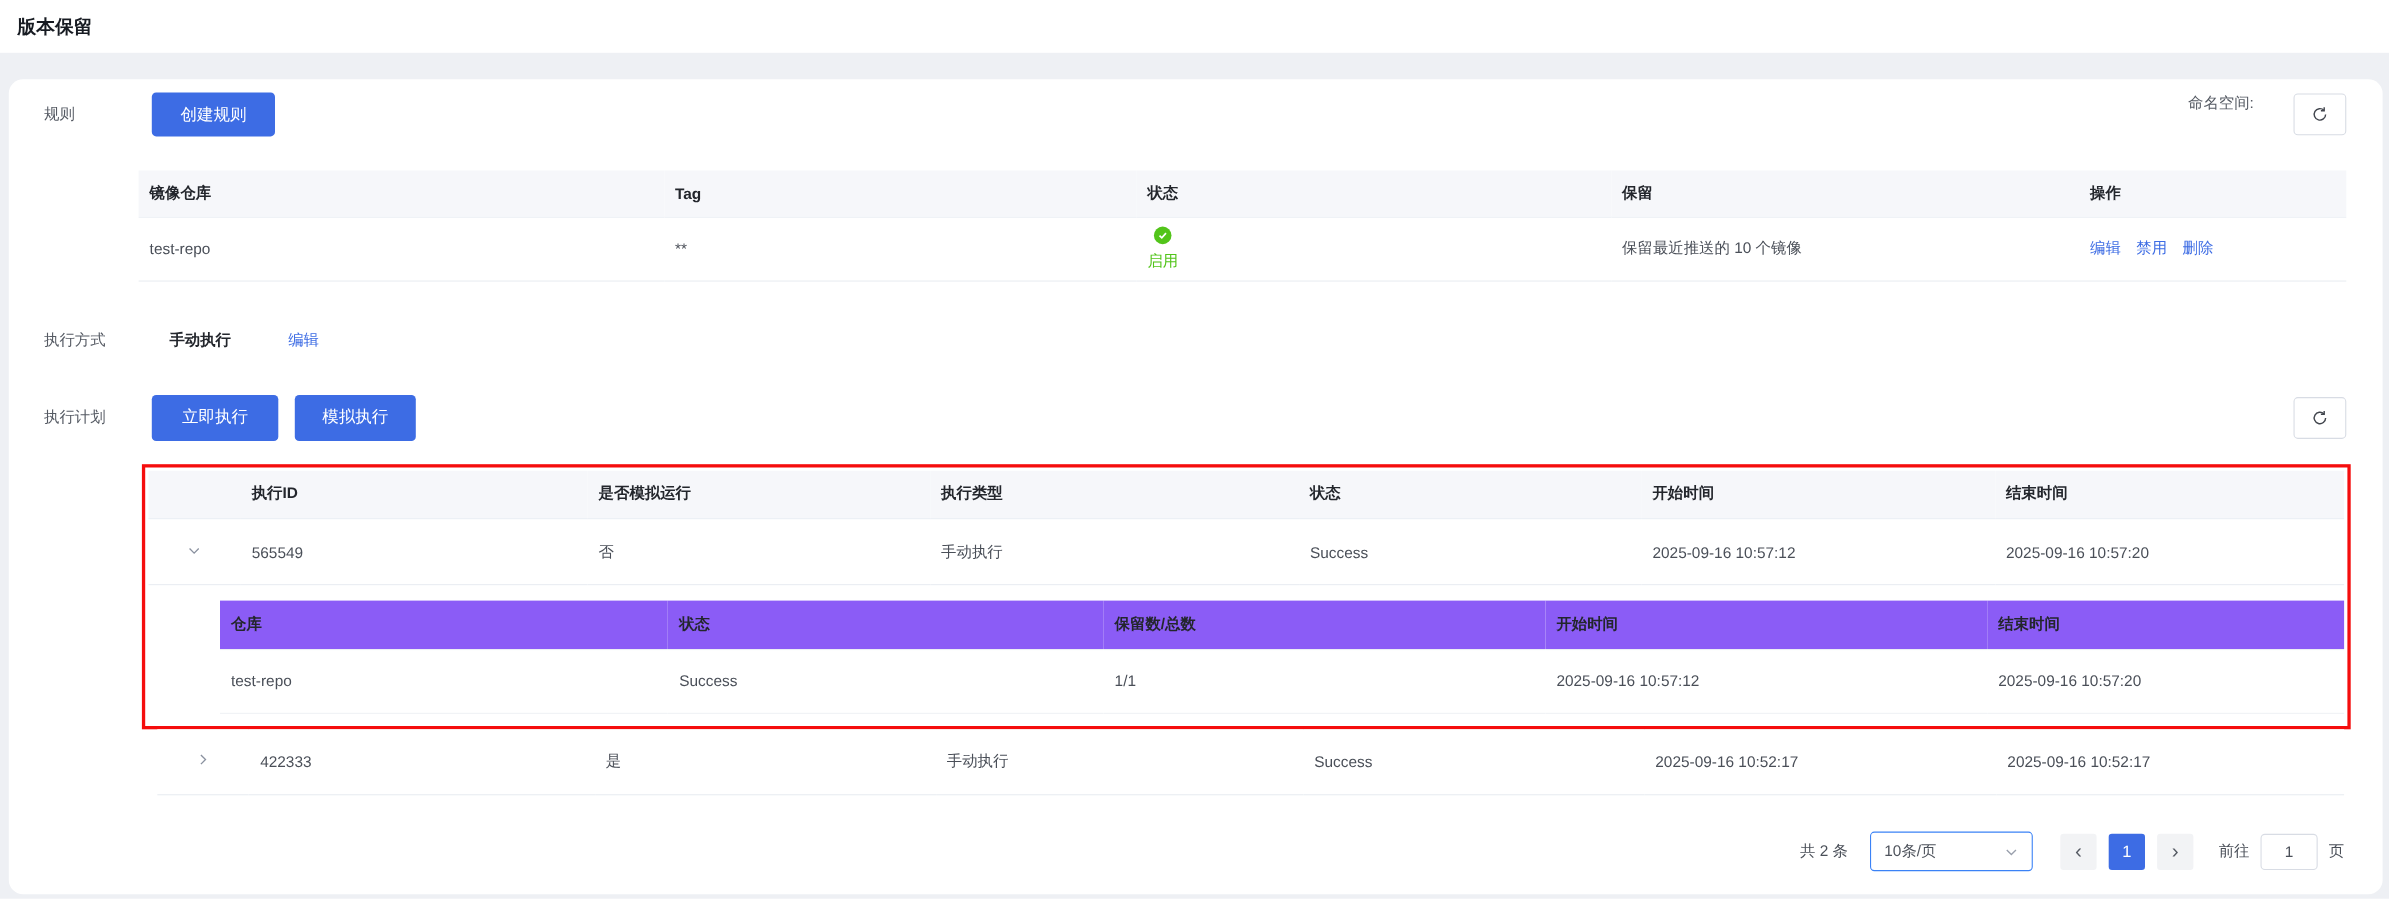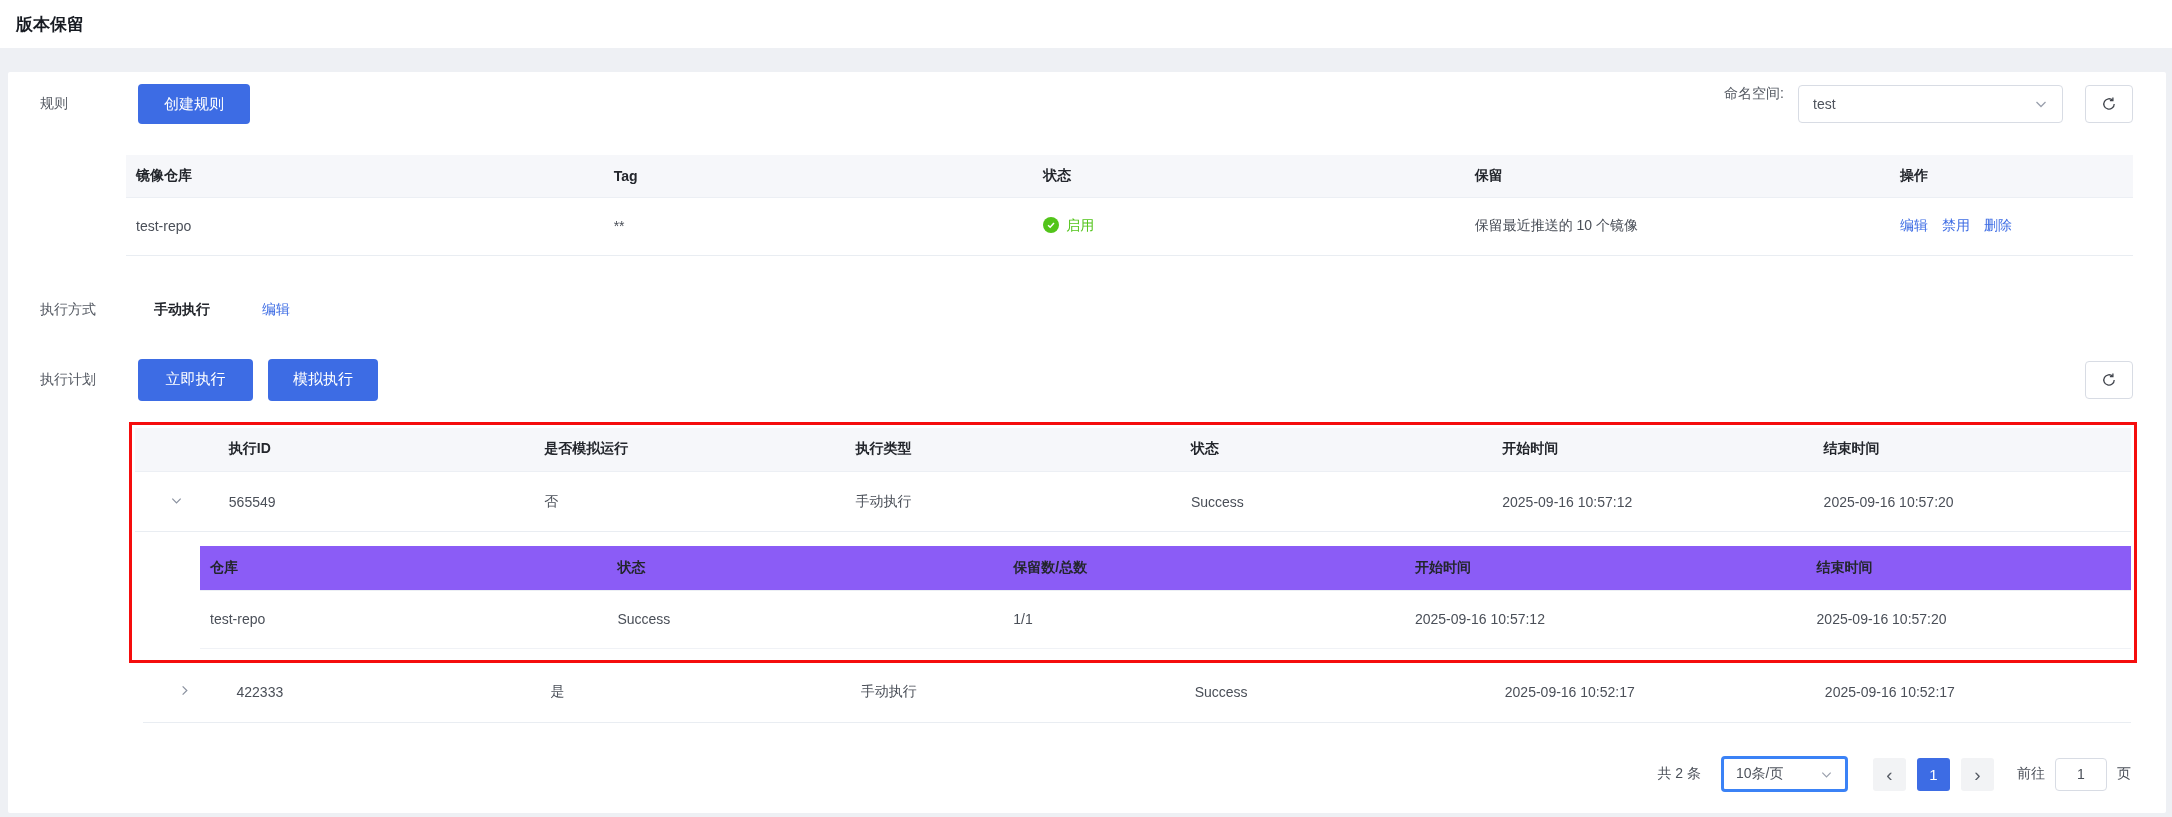--- a/index.html
+++ b/index.html
@@ -6,21 +6,21 @@
   html,body { margin:0; padding:0; }
   body {
     width:2172px; height:817px; position:relative; overflow:hidden;
     background:#eef0f4;
     font-family:"Liberation Sans","DejaVu Sans",sans-serif;
     font-size:14px; color:#4a4f58;
   }
   .titlebar { background:#fff; height:48px; display:flex; align-items:center; padding-left:16px; }
   .page-title { font-size:17px; font-weight:700; color:#171b22; }
 
-  .card { position:absolute; top:72px; left:8px; right:6px; bottom:4px; background:#fff; border-radius:2px; padding-top:12px; }
+  .card { position:absolute; top:72px; left:8px; right:6px; bottom:4px; background:#fff; border-radius:13px; padding-top:12px; }
 
   .form-row { display:flex; align-items:center; margin-left:32px; margin-right:33px; }
   .form-label { width:86px; flex:none; color:#555a63; font-size:14px; }
 
   .row-rule { height:40px; }
   .btn-primary {
     background:#3d6ce4; color:#fff; border:none; border-radius:4px;
     height:40px; padding:0 26px; font-size:15px; cursor:pointer;
     font-family:inherit;
   }
@@ -36,21 +36,21 @@
     display:flex; align-items:center; justify-content:center; color:#41454d; margin-left:22px; cursor:pointer;
   }
   .chev { color:#9aa0ad; display:inline-flex; }
 
   
   .rules-table-wrap { margin:31px 33px 0 118px; }
   table { width:100%; border-collapse:collapse; table-layout:fixed; }
   th { background:#f6f7fa; font-weight:700; color:#23262c; text-align:left; height:42px; padding:0 10px; font-size:14px; border-bottom:1px solid #eceff4; }
   td { height:58px; padding:0 10px; color:#4a4f58; border-bottom:1px solid #e9edf2; font-size:14px; background:#fff; }
 
-  .status-ok { display:inline-flex; align-items:flex-start; gap:7px; color:#52c41a; }
+  .status-ok { display:inline-flex; align-items:center; gap:7px; color:#52c41a;flex-direction:column; }
   .check-circle { width:16px; height:16px; border-radius:50%; background:#52c41a; display:inline-flex; align-items:center; justify-content:center; flex:none; }
   .links { display:flex; gap:14px; }
   .link { color:#3d6ce4; cursor:pointer; }
 
   .row-mode { margin-top:44px; height:20px;gap:28px; }
   .mode-value { font-weight:700; color:#23262c; }
   .mode-edit { margin-left:24px; }
 
   .row-plan { margin-top:39px; height:42px; }
   .row-plan .btn-primary { height:42px; width:115px; padding:0; }
@@ -63,21 +63,21 @@
   .arrow-cell { text-align:center; color:#8a919f; }
   .detail-cell { padding:14px 0 8px 65px !important; height:auto !important; border-bottom:none !important; }
   .nested-table th { background:#8b5cf6; height:44px; }
   .nested-table td { height:58px; border-bottom:1px solid #f0f2f6; }
 
   .tail-table-wrap { margin:0 35px 0 135px; }
 
   
   .pagination { margin:33px 35px 0 0; display:flex; justify-content:flex-end; align-items:center; color:#4a4f58; }
   .pg-total { margin-right:20px; }
-  .size-select { width:127px; height:36px; border:3px solid #3b82f6; border-radius:4px; background:#fff; display:flex; align-items:center; justify-content:space-between; padding:0 12px; color:#4e535c; cursor:pointer; margin-right:25px; }
+  .size-select { width:148px; height:36px; border:1px solid #3b82f6; border-radius:4px; background:#fff; display:flex; align-items:center; justify-content:space-between; padding:0 12px; color:#4e535c; cursor:pointer; margin-right:25px; }
   .pg-btn { width:33px; height:33px; border-radius:3px; background:#f2f3f5; display:flex; align-items:center; justify-content:center; color:#565b64; font-size:19px; line-height:1; cursor:pointer; margin-right:11px; }
   .pg-active { background:#3d6ce4; color:#fff; font-size:15px; font-weight:400; }
   .pg-goto-label { margin-left:12px; margin-right:10px; }
   .goto-input { width:52px; height:33px; border:1px solid #d8dce4; border-radius:4px; text-align:center; font-size:14px; color:#4a4f58; font-family:inherit; }
   .pg-page-suffix { margin-left:10px; }
 
   svg { display:block; }
 </style>
 </head>
 <body>
@@ -86,28 +86,20 @@
   <div class="page-title">版本保留</div>
 </div>
 
 <div class="card">
 
   <div class="form-row row-rule">
     <div class="form-label">规则</div>
     <button class="btn-primary btn-offset">创建规则</button>
     <div class="ns-group">
       <span class="ns-label">命名空间:</span>
-      <div class="select">
-        <span>test</span>
-        <span class="chev">
-          <svg width="14" height="14" viewBox="0 0 14 14">
-              <path d="M2.5 5l4.5 4.5L11.5 5" fill="none" stroke="#9aa0ad" stroke-width="1.3"></path>
-            </svg>
-        </span>
-      </div>
       <div class="icon-btn">
         <span>
           <svg width="16" height="16" viewBox="0 0 16 16">
             <path d="M13.2 8 A5.2 5.2 0 1 1 11.7 4.3" fill="none" stroke="#41454d" stroke-width="1.3"></path>
             <path d="M11.9 1.6 L11.9 4.6 L8.9 4.6" fill="none" stroke="#41454d" stroke-width="1.3"></path>
           </svg>
         </span>
       </div>
     </div>
   </div>

